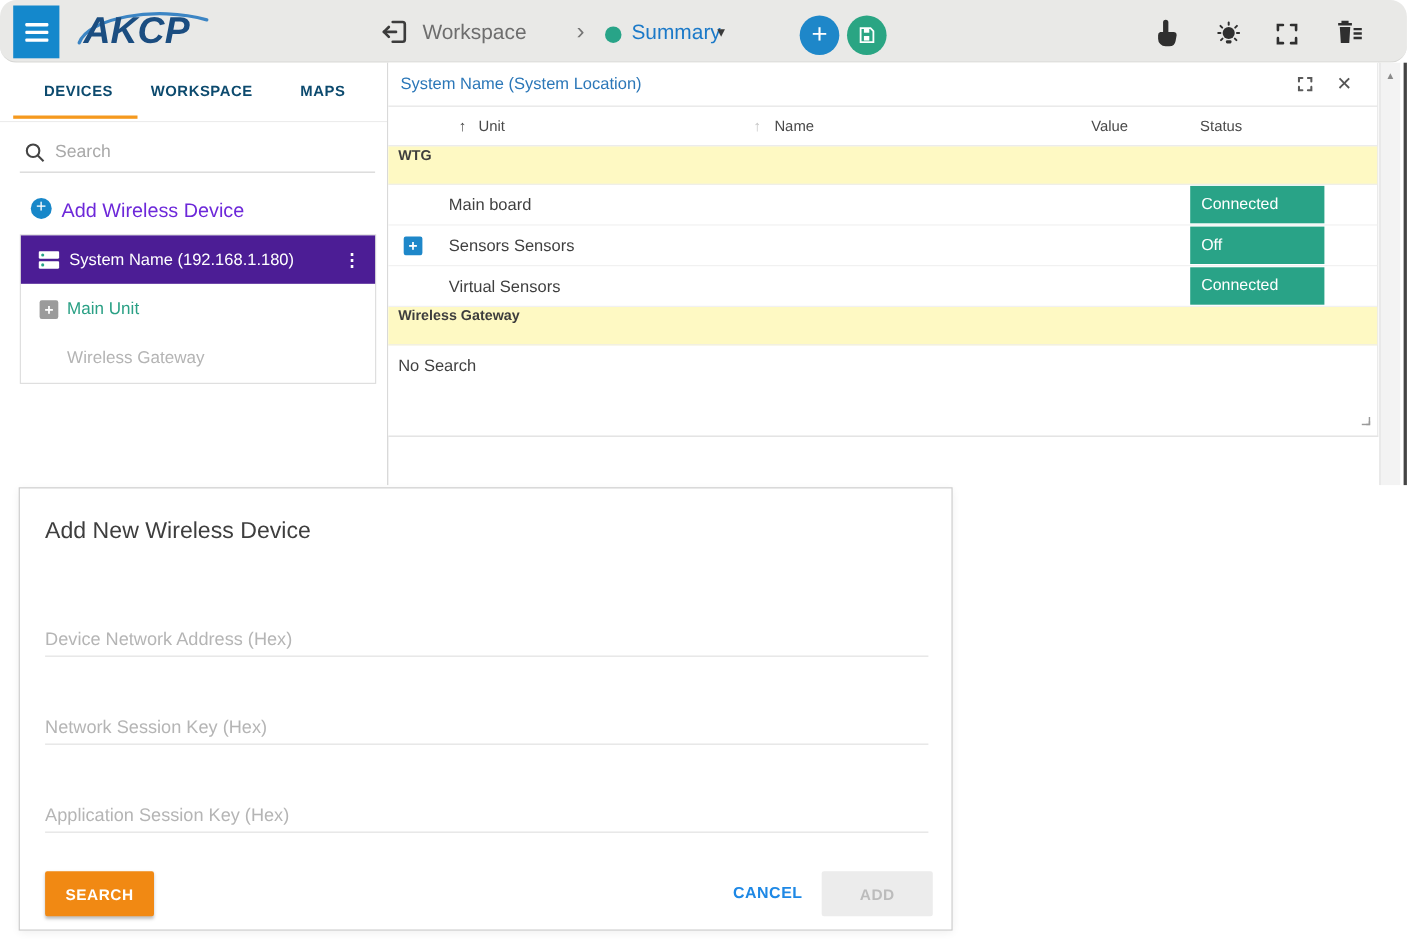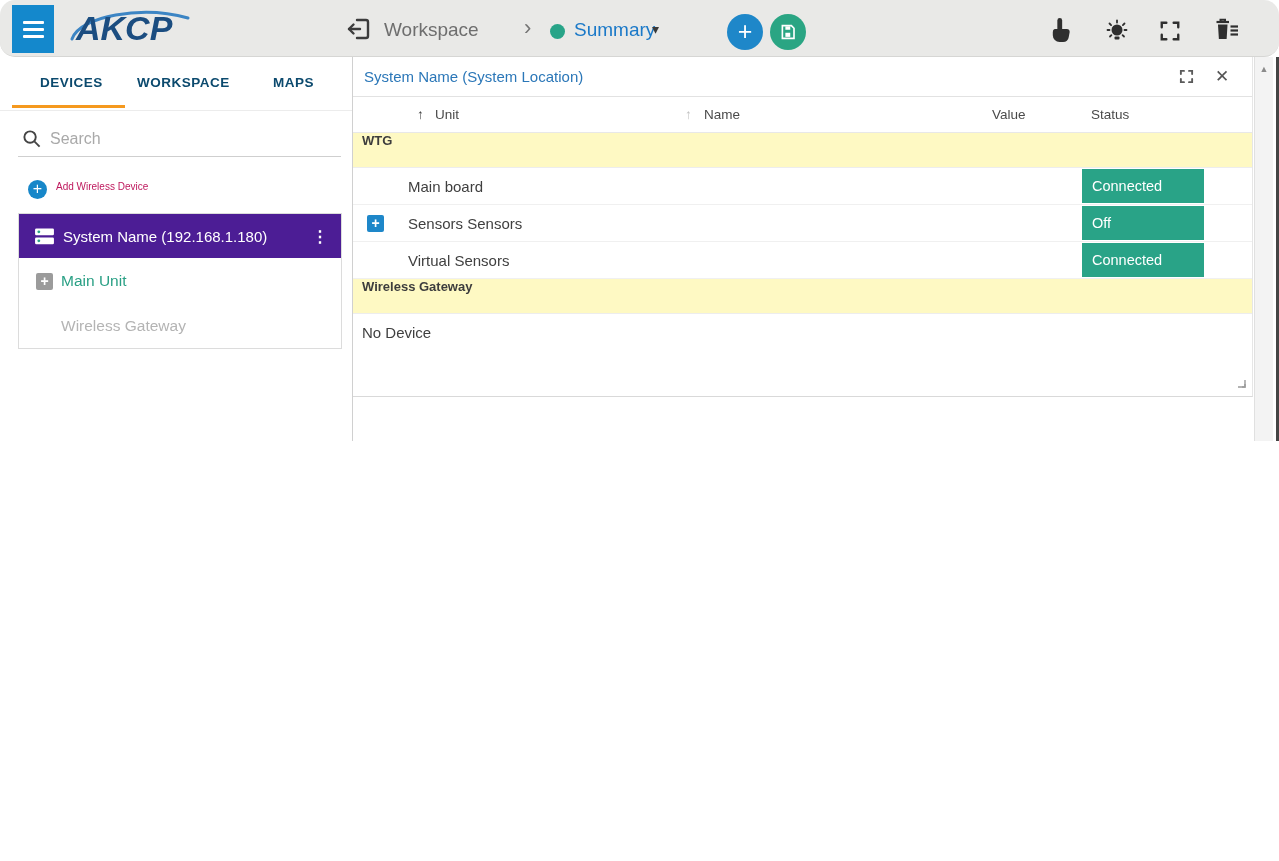--- a/index.html
+++ b/index.html
@@ -37,21 +37,21 @@
   .tabs-border { position: absolute; left: 0; top: 110px; width: 352px; height: 1px; background: #ececec; }
   .search-wrap { position: absolute; left: 18px; top: 121px; width: 323px; height: 36px;
                  border-bottom: 1px solid #cfcfcf; }
   .search-wrap svg { position: absolute; left: 4px; top: 8px; }
   .search-input { position: absolute; left: 32px; top: 4px; width: 280px; height: 28px; border: none;
                   outline: none; background: transparent; font-size: 16px; color: #555;
                   font-family: "Liberation Sans", sans-serif; }
   .search-input::placeholder { color: #a9a9a9; }
   .add-circle { position: absolute; left: 28px; top: 180px; width: 19px; height: 19px; border-radius: 50%;
                 background: #1787c9; color: #fff; font-size: 16px; line-height: 18px; text-align: center; cursor: pointer; }
-  .add-text { position: absolute; left: 56px; top: 181px; font-size: 10px; color: #be185d; cursor: pointer; }
+  .add-text { position: absolute; left: 56px; top: 181px; font-size: 18px; color: #6d28d9; cursor: pointer; }
   .tree { position: absolute; left: 18px; top: 213px; width: 324px; height: 136px;
           border: 1px solid #dcdcdc; background: #fff; }
   .tree-selected { position: relative; height: 44px; background: #4c1d95; color: #fff;
                    display: flex; align-items: center; cursor: pointer; }
   .tree-selected svg { margin-left: 16px; }
   .tree-selected .lbl { margin-left: 9px; font-size: 15px; }
   .kebab { position: absolute; right: 13px; top: 13px; font-size: 16px; font-weight: bold; color: #fff; cursor: pointer; }
   .tree-row { height: 46px; display: flex; align-items: center; cursor: pointer; }
   .sq-exp { width: 17px; height: 17px; border-radius: 2px; color: #fff; font-size: 14px; font-weight: bold;
             line-height: 17px; text-align: center; flex: none; cursor: pointer; }
@@ -271,29 +271,46 @@
       <span class="badge">Off</span>
     </div>
     <div class="data-row">
       <span class="row-name">Virtual Sensors</span>
       <span class="badge">Connected</span>
     </div>
 
     <div class="group-row">
       <span>Wireless Gateway</span>
     </div>
-    <div class="no-items">No Device</div>
+    <div class="no-items">No Search</div>
 
     <span class="resize-corner">
       <svg width="9" height="9" viewBox="0 0 9 9" fill="none" stroke="#9a9a9a" stroke-width="1.4">
         <path d="M8 1v7H1"></path>
           <path d="M8 5v3H5"></path>
       </svg>
     </span>
   </section>
 
   <div id="scrollbar">
     <span class="up">▲</span>
   </div>
   <div id="win-edge"></div>
 
+  <div id="modal">
+    <div class="modal-title">Add New Wireless Device</div>
+
+    <div class="m-field" style="top:123px;">
+      <input type="text" placeholder="Device Network Address (Hex)" style="">
+    </div>
+    <div class="m-field" style="top:203px;">
+      <input type="text" placeholder="Network Session Key (Hex)" style="">
+    </div>
+    <div class="m-field" style="top:283px;">
+      <input type="text" placeholder="Application Session Key (Hex)" style="">
+    </div>
+
+    <button class="btn-search">SEARCH</button>
+    <button class="btn-cancel">CANCEL</button>
+    <button class="btn-add" disabled="">ADD</button>
+  </div>
 
 </div>
 
 </body></html>

